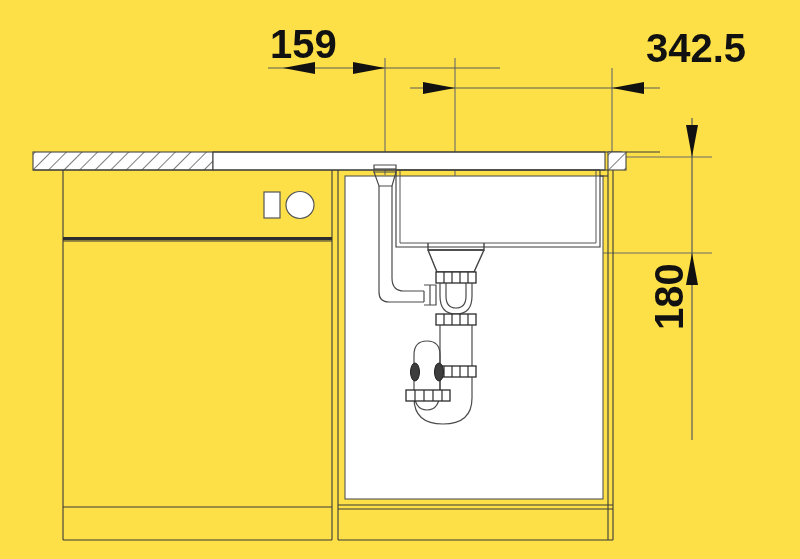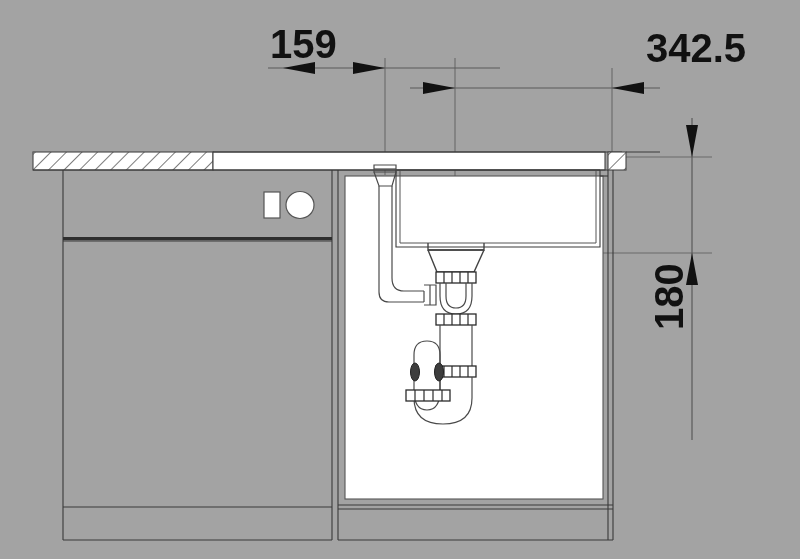--- a/index.html
+++ b/index.html
@@ -10,21 +10,21 @@
   body {
     width: 800px;
     height: 559px;
     overflow: hidden;
     font-family: "Liberation Sans", sans-serif;
   }
   #drawing-root {
     position: relative;
     width: 800px;
     height: 559px;
-    background: #a3a3a3;
+    background: #fde047;
   }
   svg.dwg {
     position: absolute;
     left: 0;
     top: 0;
     width: 800px;
     height: 559px;
     display: block;
   }
   .dim-text {

